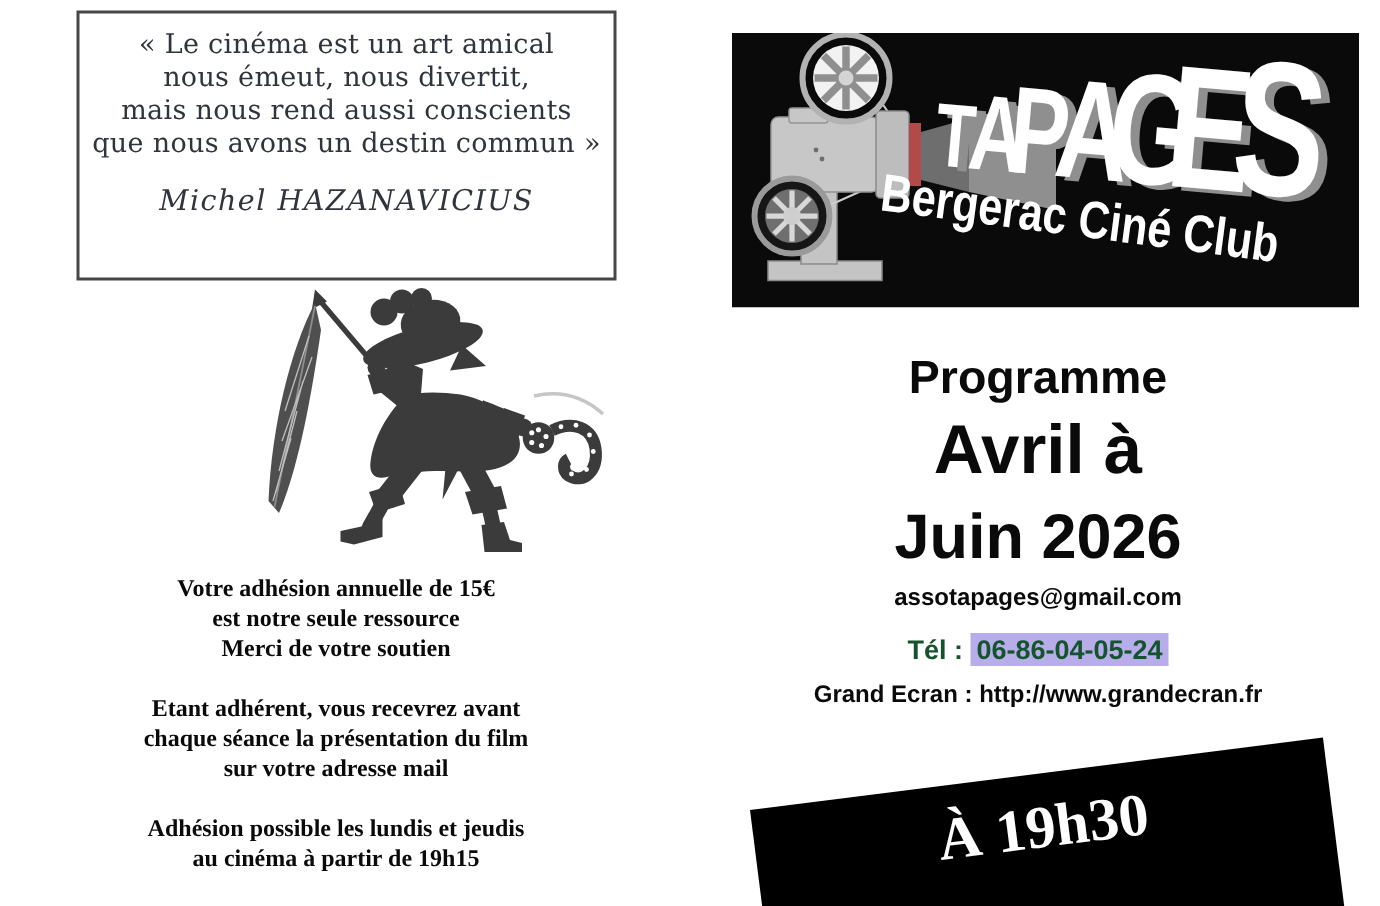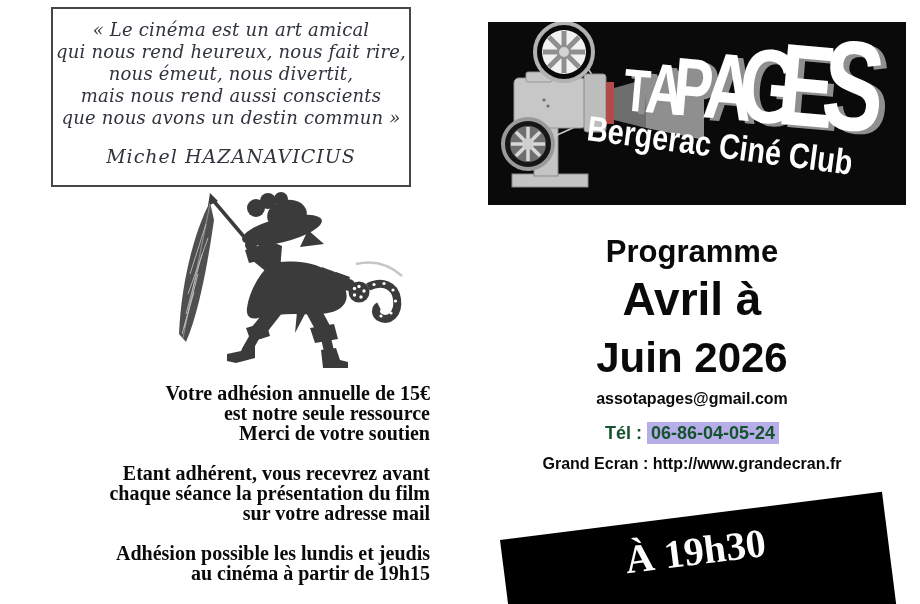--- a/index.html
+++ b/index.html
@@ -4,32 +4,32 @@
 <style>
   html,body{margin:0;padding:0;}
   body{width:920px;height:604px;background:#ffffff;position:relative;overflow:hidden;
        font-family:"Liberation Sans", sans-serif;}
   .abs{position:absolute;}
 
   
   .quote-box{left:51px;top:7px;width:360px;height:180px;border:2px solid #464646;
              box-shadow:2px 2px 0 #9a9a9a inset 0 0;background:#fff;text-align:center;
              padding-top:10px;box-sizing:border-box;}
-  .quote-line{font-family:"DejaVu Serif", serif;font-style:italic;font-size:18px;
+  .quote-line{font-family:"DejaVu Serif", serif;font-size:18px;
               line-height:22px;color:#30343c;letter-spacing:.2px;}
   .quote-author{font-family:"DejaVu Serif", serif;font-style:italic;font-size:19px;
                 color:#30343c;margin-top:16px;letter-spacing:1px;}
 
   
   .mascot{left:150px;top:192px;width:265px;height:178px;}
 
   
   .membership{left:18px;top:383px;width:412px;text-align:center;
               font-family:"Liberation Serif", serif;font-weight:bold;color:#0a0a0a;}
-  .membership p{margin:0 0 20px 0;font-size:20px;line-height:20px;text-align:right;}
+  .membership p{margin:0 0 20px 0;font-size:16px;line-height:20px;}
 
   
   .logo{left:488px;top:22px;width:418px;height:183px;}
 
   
   .rcol{left:478px;top:0;width:428px;text-align:center;color:#0a0a0a;}
   .prg-heading{position:absolute;top:234px;width:428px;font-size:31px;font-weight:bold;}
   .prg-line1{position:absolute;top:272px;width:428px;font-size:46px;font-weight:bold;}
   .prg-line2{position:absolute;top:322px;width:428px;font-size:42px;font-weight:bold;margin-top:12px;}
   .prg-email{position:absolute;top:390px;width:428px;font-size:16px;font-weight:bold;}
@@ -43,21 +43,20 @@
   .banner-text{font-family:"Liberation Serif", serif;font-weight:bold;font-size:40px;
                color:#fdfdfd;padding-top:12px;}
 
   svg text{font-family:"Liberation Sans", sans-serif;font-weight:bold;}
 </style>
 </head>
 <body>
 
 <div class="abs quote-box">
   <div class="quote-line">« Le cinéma est un art amical</div>
-  <div class="quote-line">qui nous rend heureux, nous fait rire,</div>
   <div class="quote-line">nous émeut, nous divertit,</div>
   <div class="quote-line">mais nous rend aussi conscients</div>
   <div class="quote-line">que nous avons un destin commun »</div>
   <div class="quote-author">Michel HAZANAVICIUS</div>
 </div>
 
 <svg class="abs mascot" viewBox="0 0 265 178">
   <g fill="#3b3b3b" stroke="none">
 
     <polygon points="60,1 68,9 58,14"></polygon>

